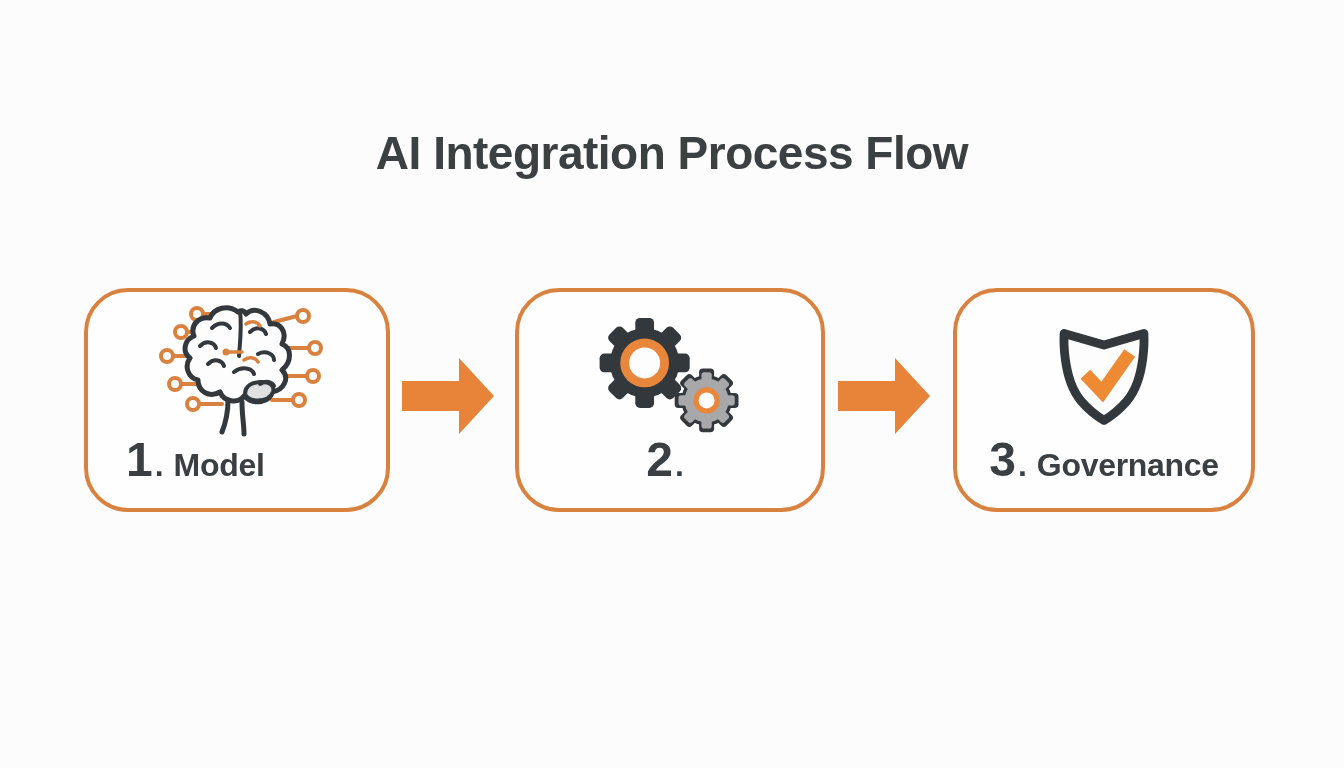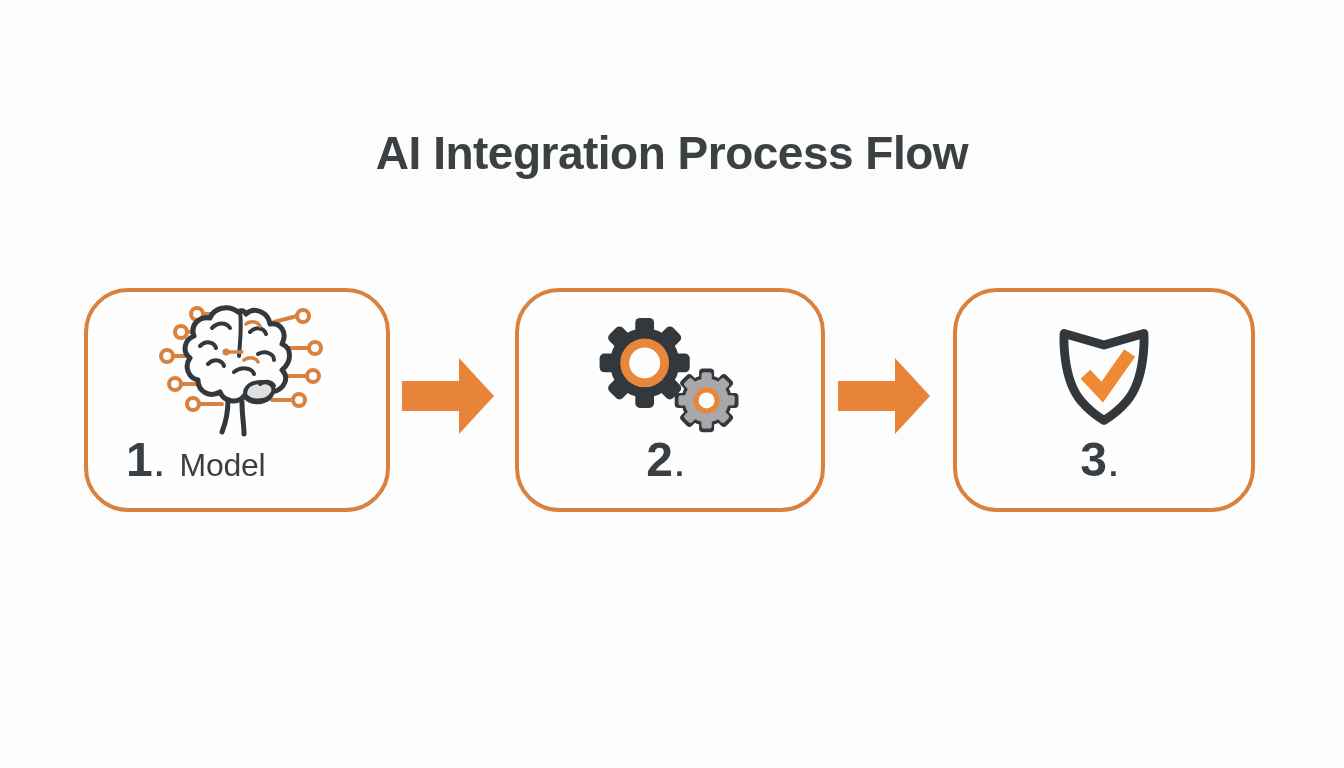--- a/index.html
+++ b/index.html
@@ -43,21 +43,21 @@
     bottom: 24px;
     display: flex;
     align-items: baseline;
     color: #3A3F43;
     white-space: nowrap;
   }
   .label-left { left: 38px; }
   .label-center { left: 0; right: 0; justify-content: center; }
   .step-num { font-size: 48px; font-weight: 700; line-height: 1; }
   .step-sep { font-size: 32px; font-weight: 700; margin: 0 10px 0 2px; }
-  .step-word { font-size: 32px; font-weight: 400; letter-spacing: -0.3px; margin-left: 6px; }
+  .step-word { font-size: 32px; font-weight: 700; letter-spacing: -0.3px; }
 
   .flow-arrow { position: absolute; top: 356px; }
   .arrow1 { left: 402px; }
   .arrow2 { left: 838px; }
 </style>
 </head>
 <body>
 
 <div class="canvas">
 
@@ -184,16 +184,17 @@
     <div class="icon-wrap">
       <svg width="98" height="117" viewBox="0 0 110 132">
         <path d="M10,22 L55,35 L100,22 C100,22 103,72 81,98 C70,111 55,120 55,120
                  C55,120 40,111 29,98 C7,72 10,22 10,22 Z" fill="#FDFDFD" stroke="#33383C" stroke-width="10" stroke-linejoin="round"></path>
         <path d="M34,68 L53,88 L84,44" fill="none" stroke="#EE8A33" stroke-width="15" stroke-linecap="butt" stroke-linejoin="miter"></path>
       </svg>
     </div>
     <div class="step-label label-center">
       <span class="step-num">3</span>
       <span class="step-sep">.</span>
+      <span class="step-word">Governance</span>
     </div>
   </div>
 
 </div>
 
 </body></html>

